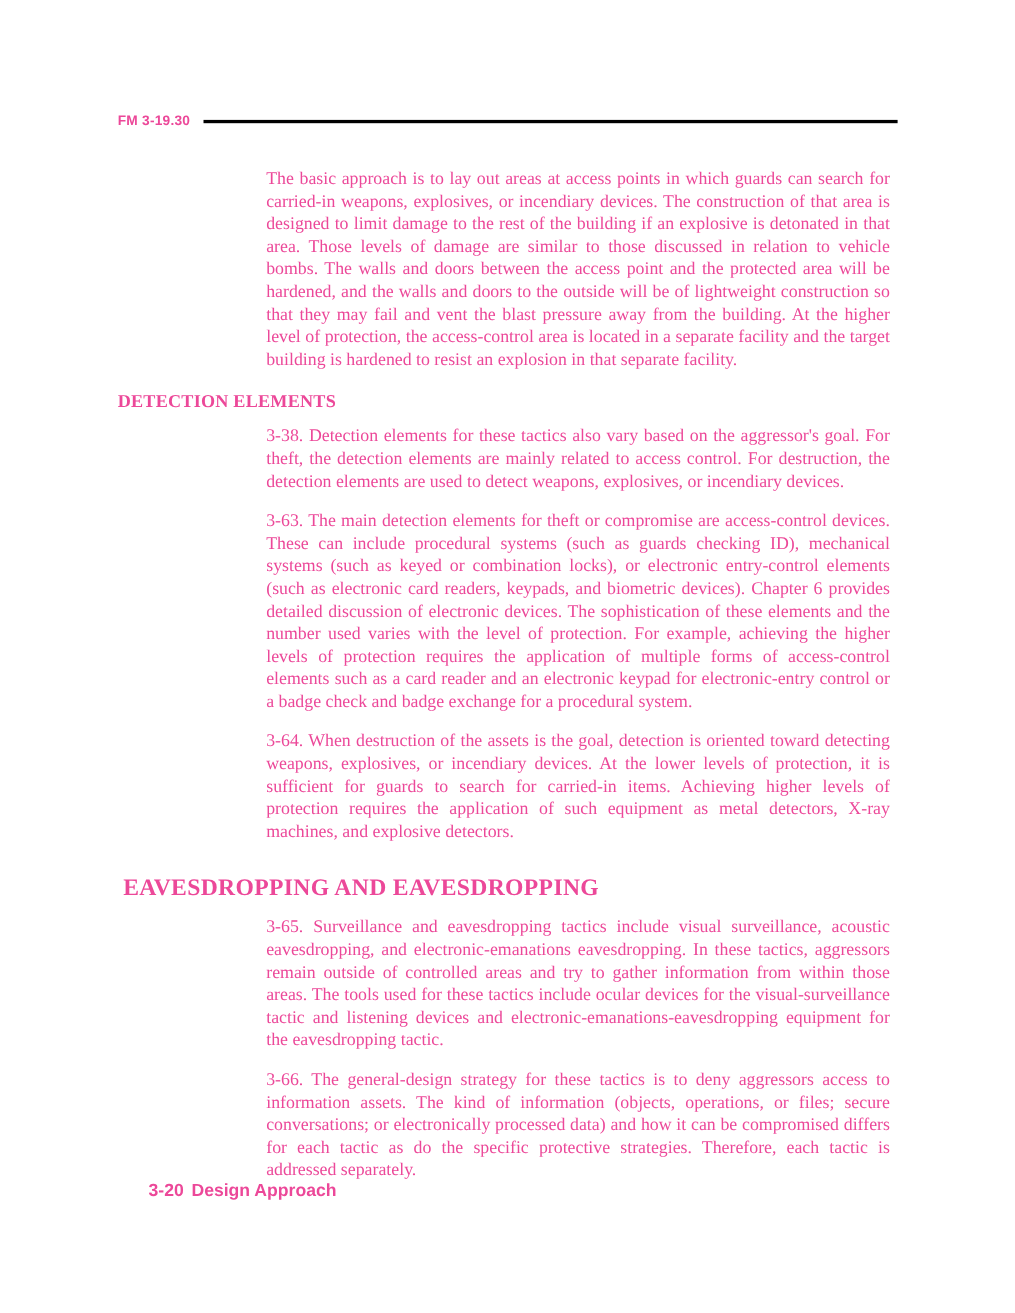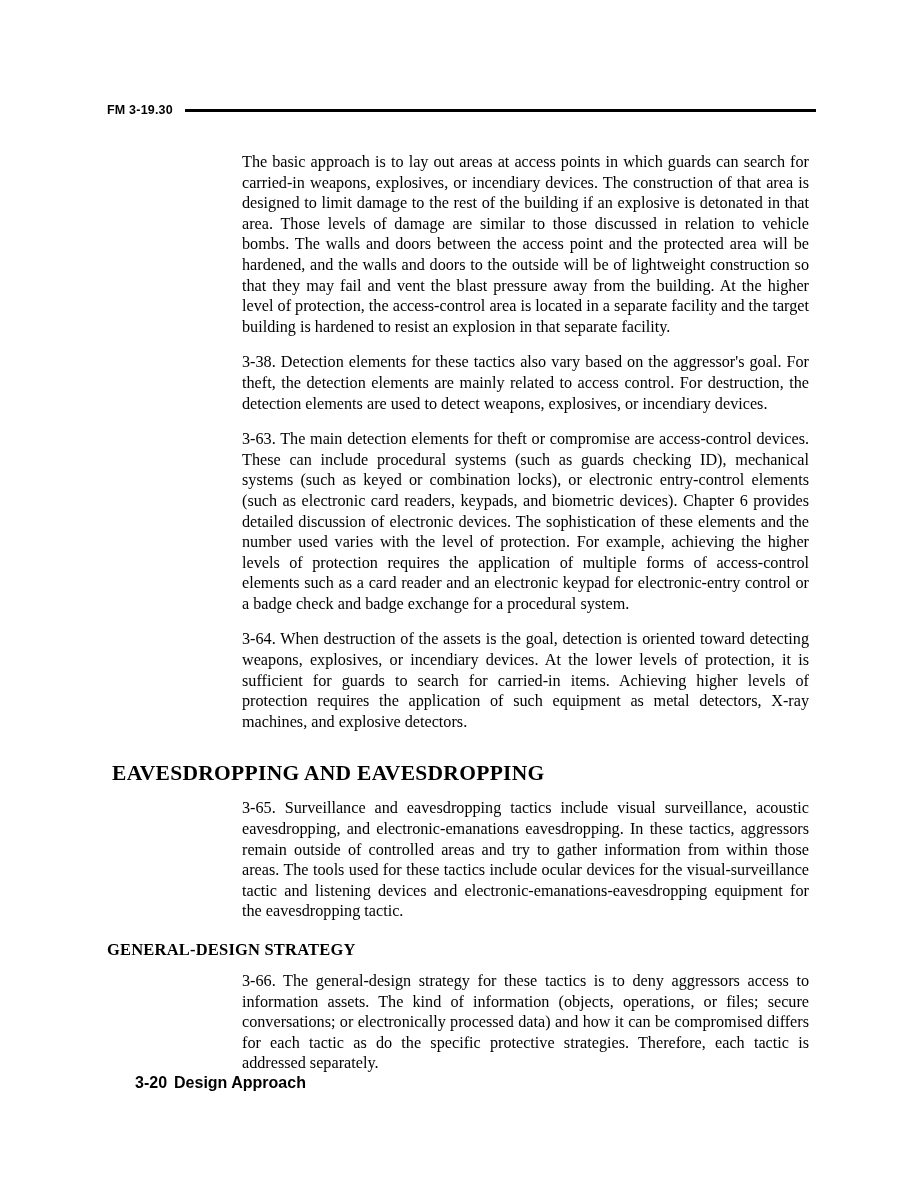--- a/index.html
+++ b/index.html
@@ -6,21 +6,21 @@
     margin: 0;
     padding: 0;
     background: #ffffff;
   }
   .page {
     position: relative;
     width: 923px;
     height: 1136px;
     background: #ffffff;
     font-family: "Liberation Serif", serif;
-    color: #000000;
+    color: #ec4899;
     box-sizing: border-box;
   }
   
   .page-header {
     position: absolute;
     top: 100px;
     left: 107px;
     right: 107px;
     height: 20px;
     display: flex;
@@ -93,32 +93,32 @@
 
   <div class="page-header">
     <span class="header-label">FM 3-19.30</span>
     <span class="header-rule"></span>
   </div>
 
   <div class="content">
 
     <p class="body">The basic approach is to lay out areas at access points in which guards can search for carried-in weapons, explosives, or incendiary devices. The construction of that area is designed to limit damage to the rest of the building if an explosive is detonated in that area. Those levels of damage are similar to those discussed in relation to vehicle bombs. The walls and doors between the access point and the protected area will be hardened, and the walls and doors to the outside will be of lightweight construction so that they may fail and vent the blast pressure away from the building. At the higher level of protection, the access-control area is located in a separate facility and the target building is hardened to resist an explosion in that separate facility.</p>
 
+    <h2 class="section-head">DETECTION ELEMENTS</h2>
 
     <p class="body">3-38. Detection elements for these tactics also vary based on the aggressor's goal. For theft, the detection elements are mainly related to access control. For destruction, the detection elements are used to detect weapons, explosives, or incendiary devices.</p>
 
     <p class="body">3-63. The main detection elements for theft or compromise are access-control devices. These can include procedural systems (such as guards checking ID), mechanical systems (such as keyed or combination locks), or electronic entry-control elements (such as electronic card readers, keypads, and biometric devices). Chapter 6 provides detailed discussion of electronic devices. The sophistication of these elements and the number used varies with the level of protection. For example, achieving the higher levels of protection requires the application of multiple forms of access-control elements such as a card reader and an electronic keypad for electronic-entry control or a badge check and badge exchange for a procedural system.</p>
 
     <p class="body">3-64. When destruction of the assets is the goal, detection is oriented toward detecting weapons, explosives, or incendiary devices. At the lower levels of protection, it is sufficient for guards to search for carried-in items. Achieving higher levels of protection requires the application of such equipment as metal detectors, X-ray machines, and explosive detectors.</p>
 
     <h1 class="major-head">EAVESDROPPING AND EAVESDROPPING</h1>
 
     <p class="body">3-65. Surveillance and eavesdropping tactics include visual surveillance, acoustic eavesdropping, and electronic-emanations eavesdropping. In these tactics, aggressors remain outside of controlled areas and try to gather information from within those areas. The tools used for these tactics include ocular devices for the visual-surveillance tactic and listening devices and electronic-emanations-eavesdropping equipment for the eavesdropping tactic.</p>
 
-    <h2 class="section-head">GENERAL-DESIGN STRATEGY</h2>
 
     <p class="body">3-66. The general-design strategy for these tactics is to deny aggressors access to information assets. The kind of information (objects, operations, or files; secure conversations; or electronically processed data) and how it can be compromised differs for each tactic as do the specific protective strategies. Therefore, each tactic is addressed separately.</p>
 
   </div>
 
   <div class="page-footer">
     <span class="num">3-20</span><span>Design Approach</span>
   </div>
 
 </div>

